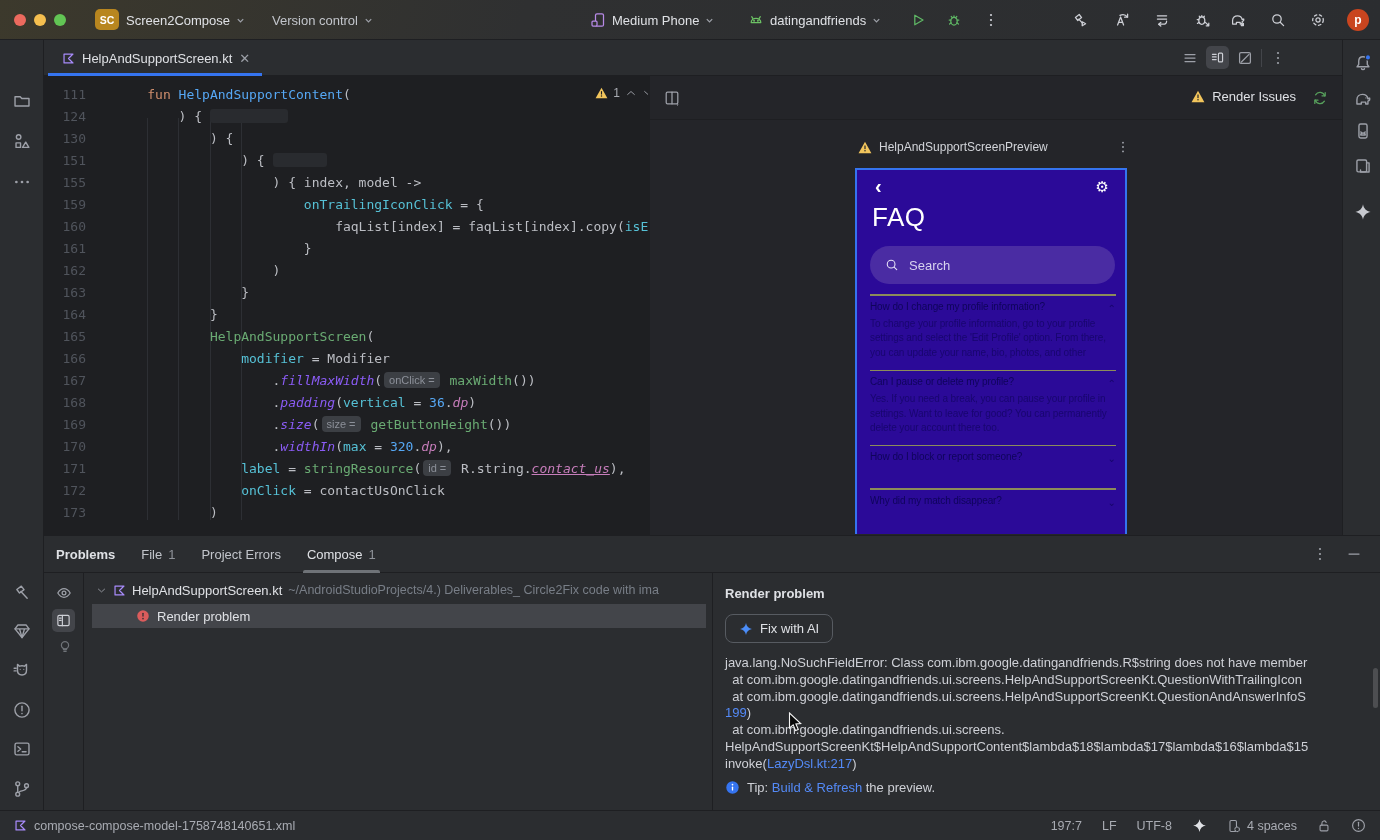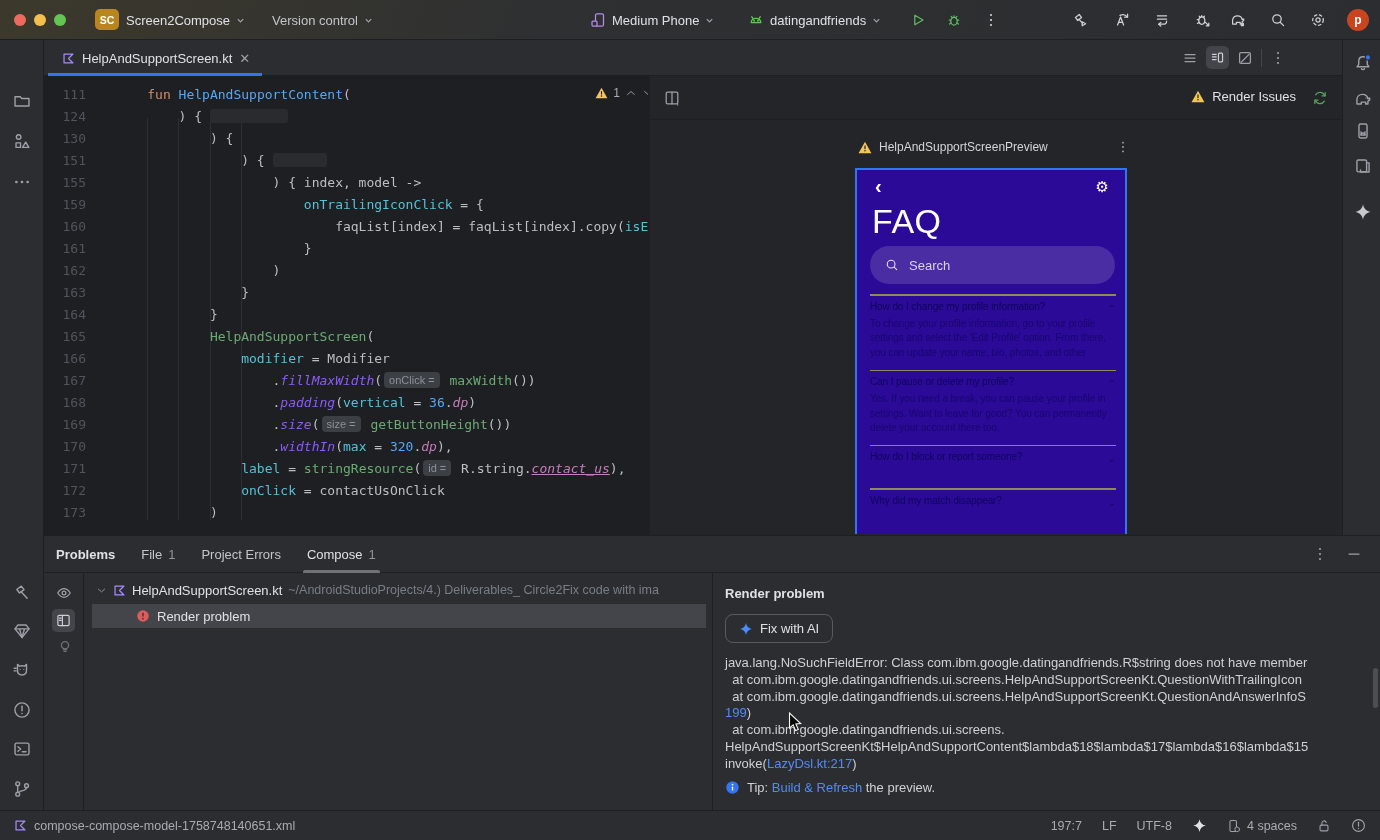--- a/index.html
+++ b/index.html
@@ -59,21 +59,21 @@
   
   #splitter{left:648px;top:76px;width:2px;height:459px;background:#1e1f22}
   #preview{left:650px;top:76px;width:692px;height:459px;background:#242529}
   #pv-header{position:relative;height:44px;border-bottom:1px solid #1e1f22}
   #pv-issues{position:absolute;right:46px;top:13px;display:flex;align-items:center;gap:7px;font-size:13px;color:#dfe1e5}
   #pv-canvas{position:relative;height:414px;overflow:hidden}
   #pv-label{position:absolute;left:208px;top:20px;width:272px;display:flex;align-items:center;gap:7px;font-size:12px;color:#d2d4d9}
   #phone{position:absolute;left:205px;top:48px;width:272px;height:372px;background:#2b0a98;border:2px solid #3574f0}
   #phone .back{position:absolute;left:18px;top:6px;color:#fff;font-size:20px;font-weight:bold;line-height:20px}
   #phone .gearglyph{position:absolute;right:16px;top:8px;color:#fff;font-size:15px;font-family:"DejaVu Sans",sans-serif}
-  #phone .faq-title{position:absolute;left:15px;top:32px;font-size:34px;color:#fff;letter-spacing:.5px}
+  #phone .faq-title{position:absolute;left:15px;top:32px;font-size:26px;color:#fff;letter-spacing:.5px}
   #search-pill{position:absolute;left:13px;top:76px;width:245px;height:38px;border-radius:19px;background:#4a2ca3;display:flex;align-items:center;gap:10px;padding-left:15px}
   #search-pill .ph{font-size:13px;color:#d8d3ef}
   #faq-list{position:absolute;left:13px;top:124px;width:246px}
   .faq-div{height:1.5px;background:#8c8c5a;margin-bottom:5px}
   .faq-qrow{display:flex;justify-content:space-between;align-items:flex-start}
   .faq-q{font-size:10px;font-weight:normal;color:rgba(8,2,74,.78);letter-spacing:-.1px}
   .faq-chev{font-size:10px;color:rgba(8,2,74,.6);margin-top:2px}
   .faq-a{font-size:10px;line-height:14.5px;letter-spacing:-.1px;color:rgba(13,4,86,.62);margin:3px 0 9px;max-height:44px;overflow:hidden;min-height:12px}
 
   

